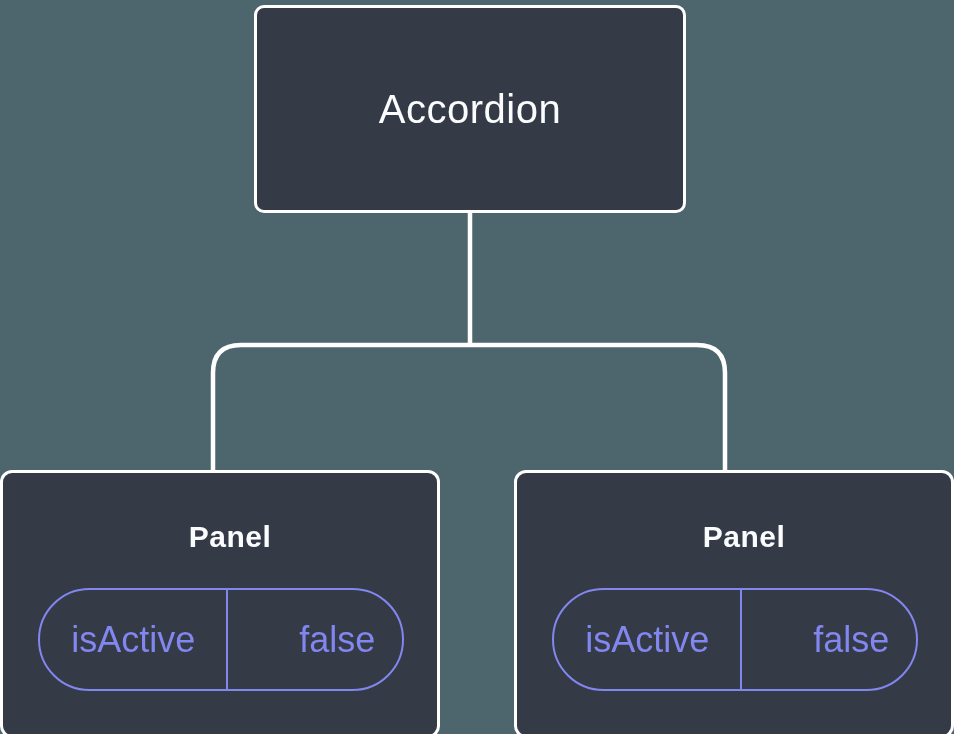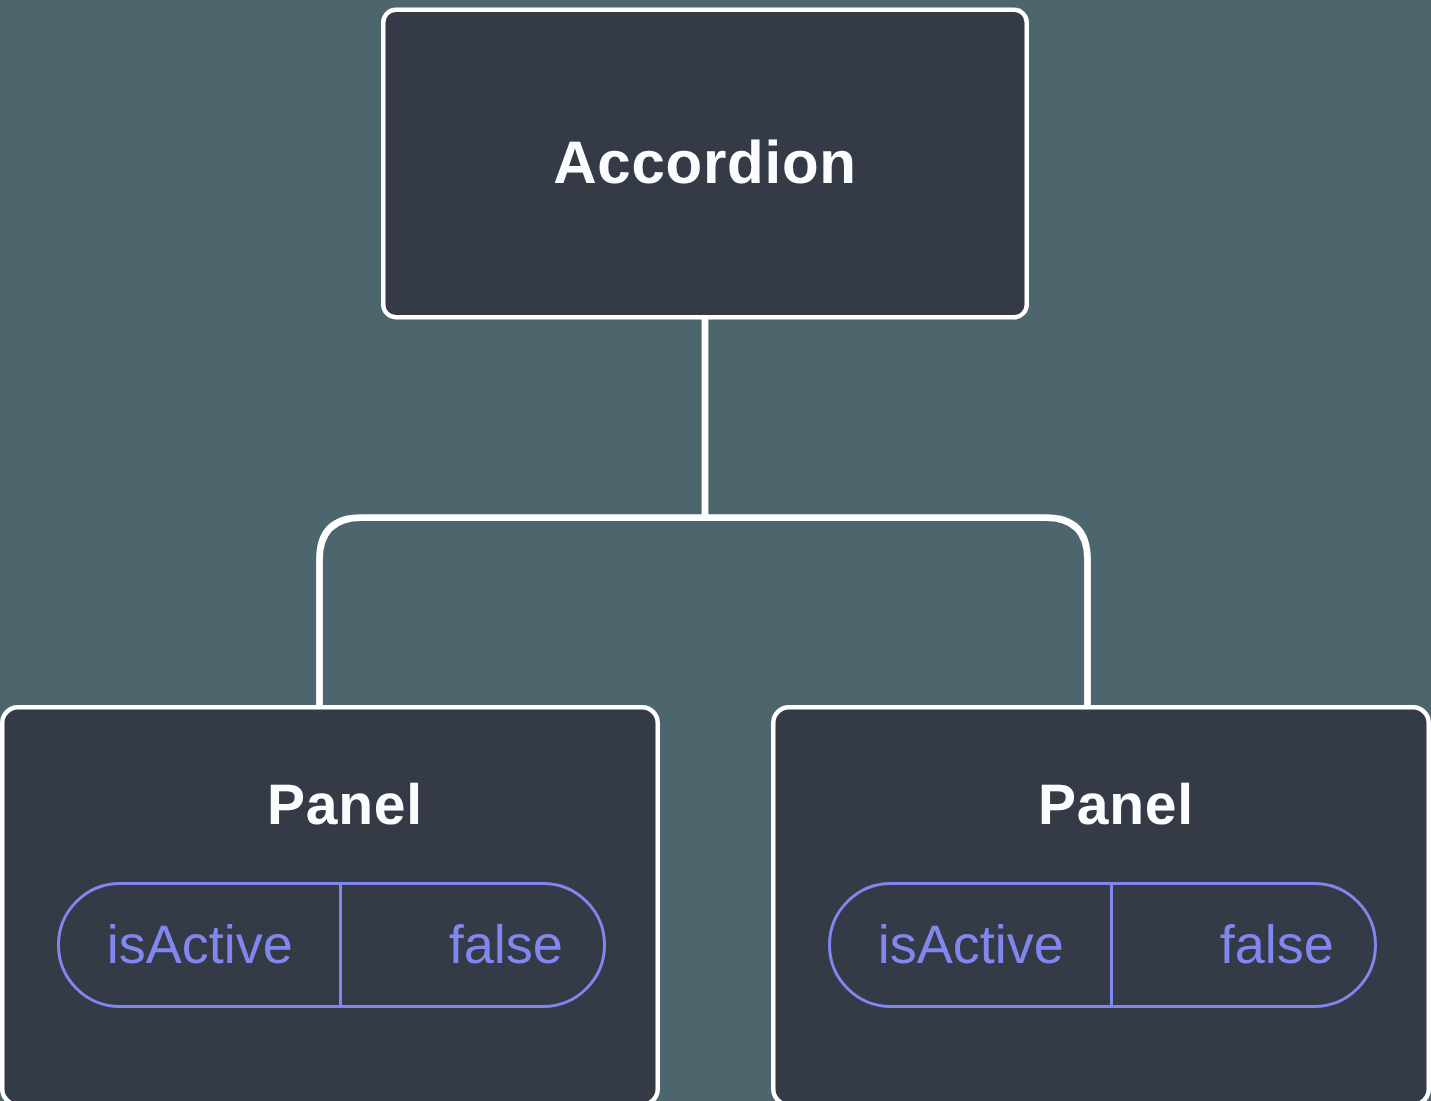--- a/index.html
+++ b/index.html
@@ -41,46 +41,46 @@
     left: 254px; top: 5px;
     width: 432px; height: 208px;
     border-radius: 10px;
     display: flex;
     align-items: center;
     justify-content: center;
   }
   .root-label {
     color: var(--label-text);
     font-size: 40px;
-    font-weight: 700;
+    font-weight: 400;
     letter-spacing: 0.5px;
   }
   .node-panel {
     top: 470px;
     width: 440px; height: 268px;
     border-radius: 12px;
   }
   .node-panel.pos-left  { left: 0px; }
   .node-panel.pos-right { left: 514px; }
   .panel-title {
     position: absolute;
     left: 0; right: 0;
     top: 36px;
     line-height: 56px;
     text-align: center;
     color: var(--label-text);
-    font-size: 38px;
+    font-size: 30px;
     font-weight: 600;
     letter-spacing: 0.5px;
     margin-left: 20px;
   }
   .state-pill {
     position: absolute;
     left: 35px; right: 33px;
-    top: 115px; height: 84px;
+    top: 115px; height: 103px;
     border: 2.5px solid var(--state-accent);
     border-radius: 60px;
     display: flex;
     align-items: stretch;
     color: var(--state-accent);
     overflow: hidden;
   }
   .state-cell {
     display: flex;
     align-items: center;

